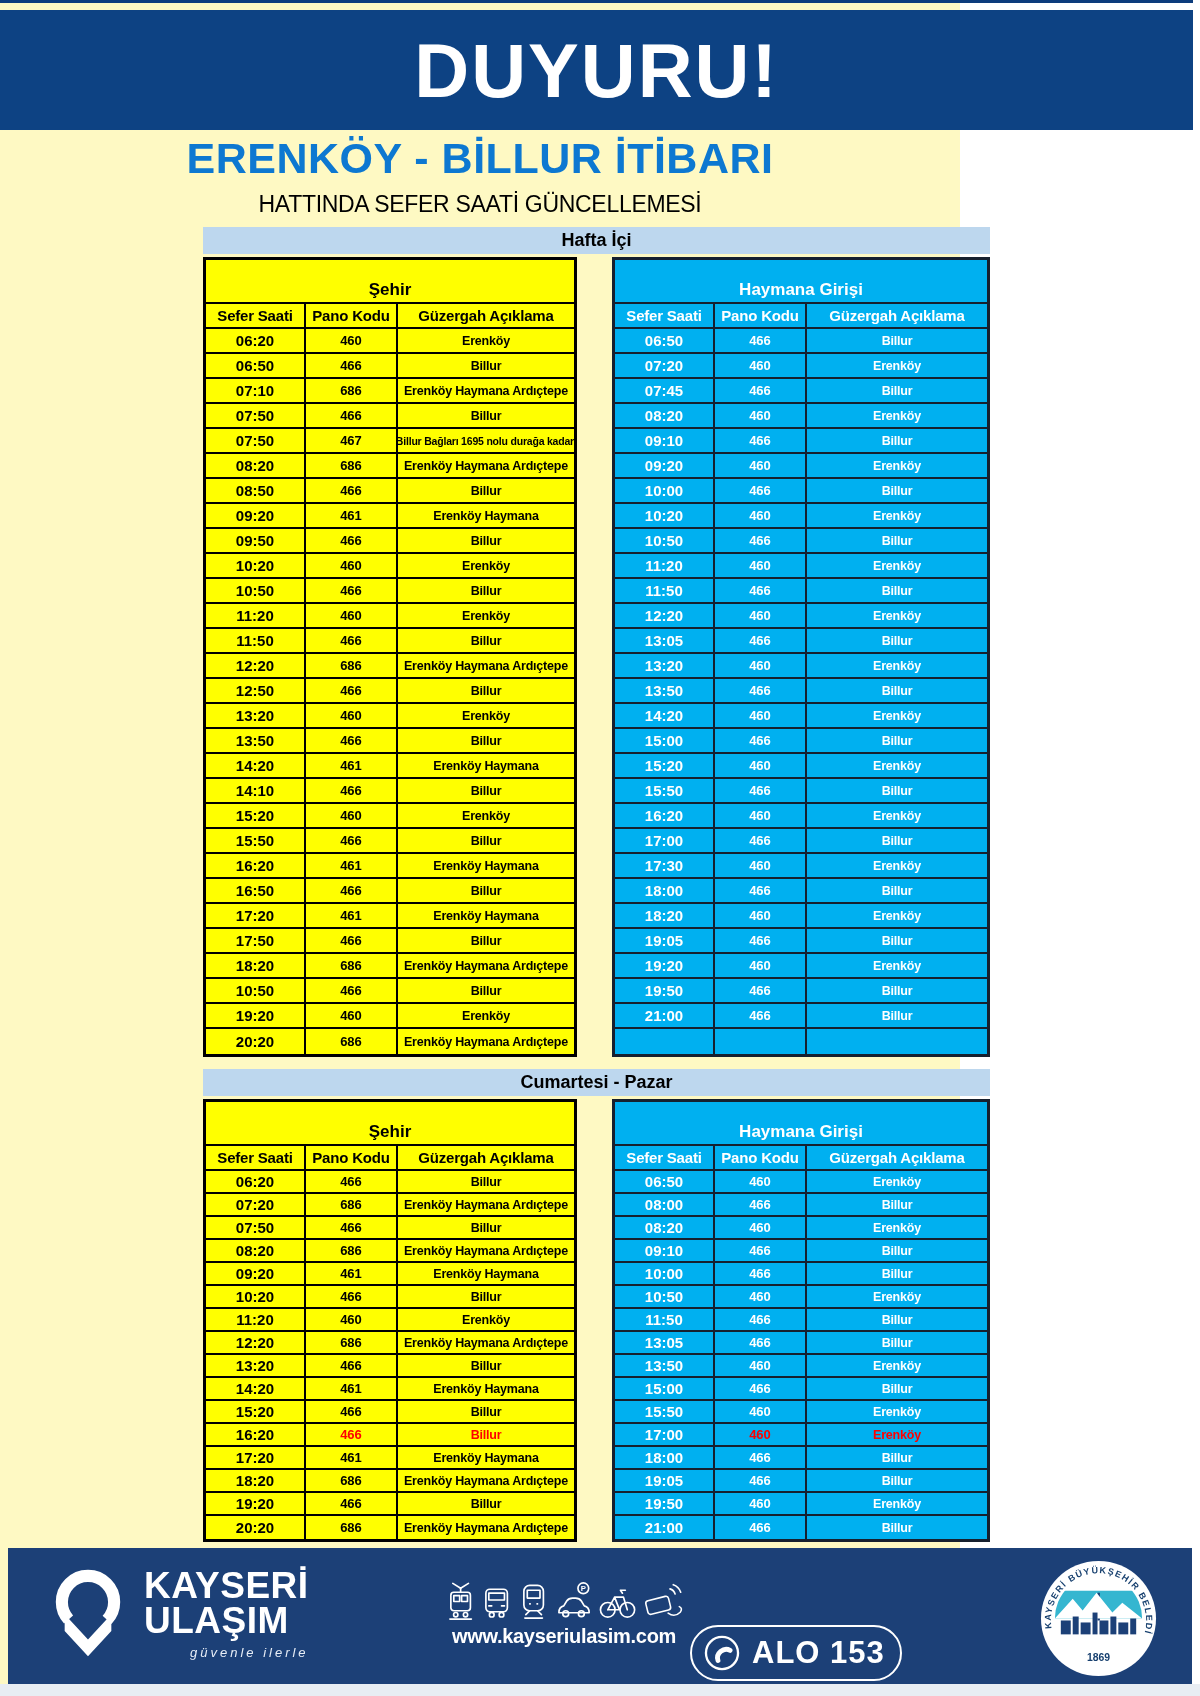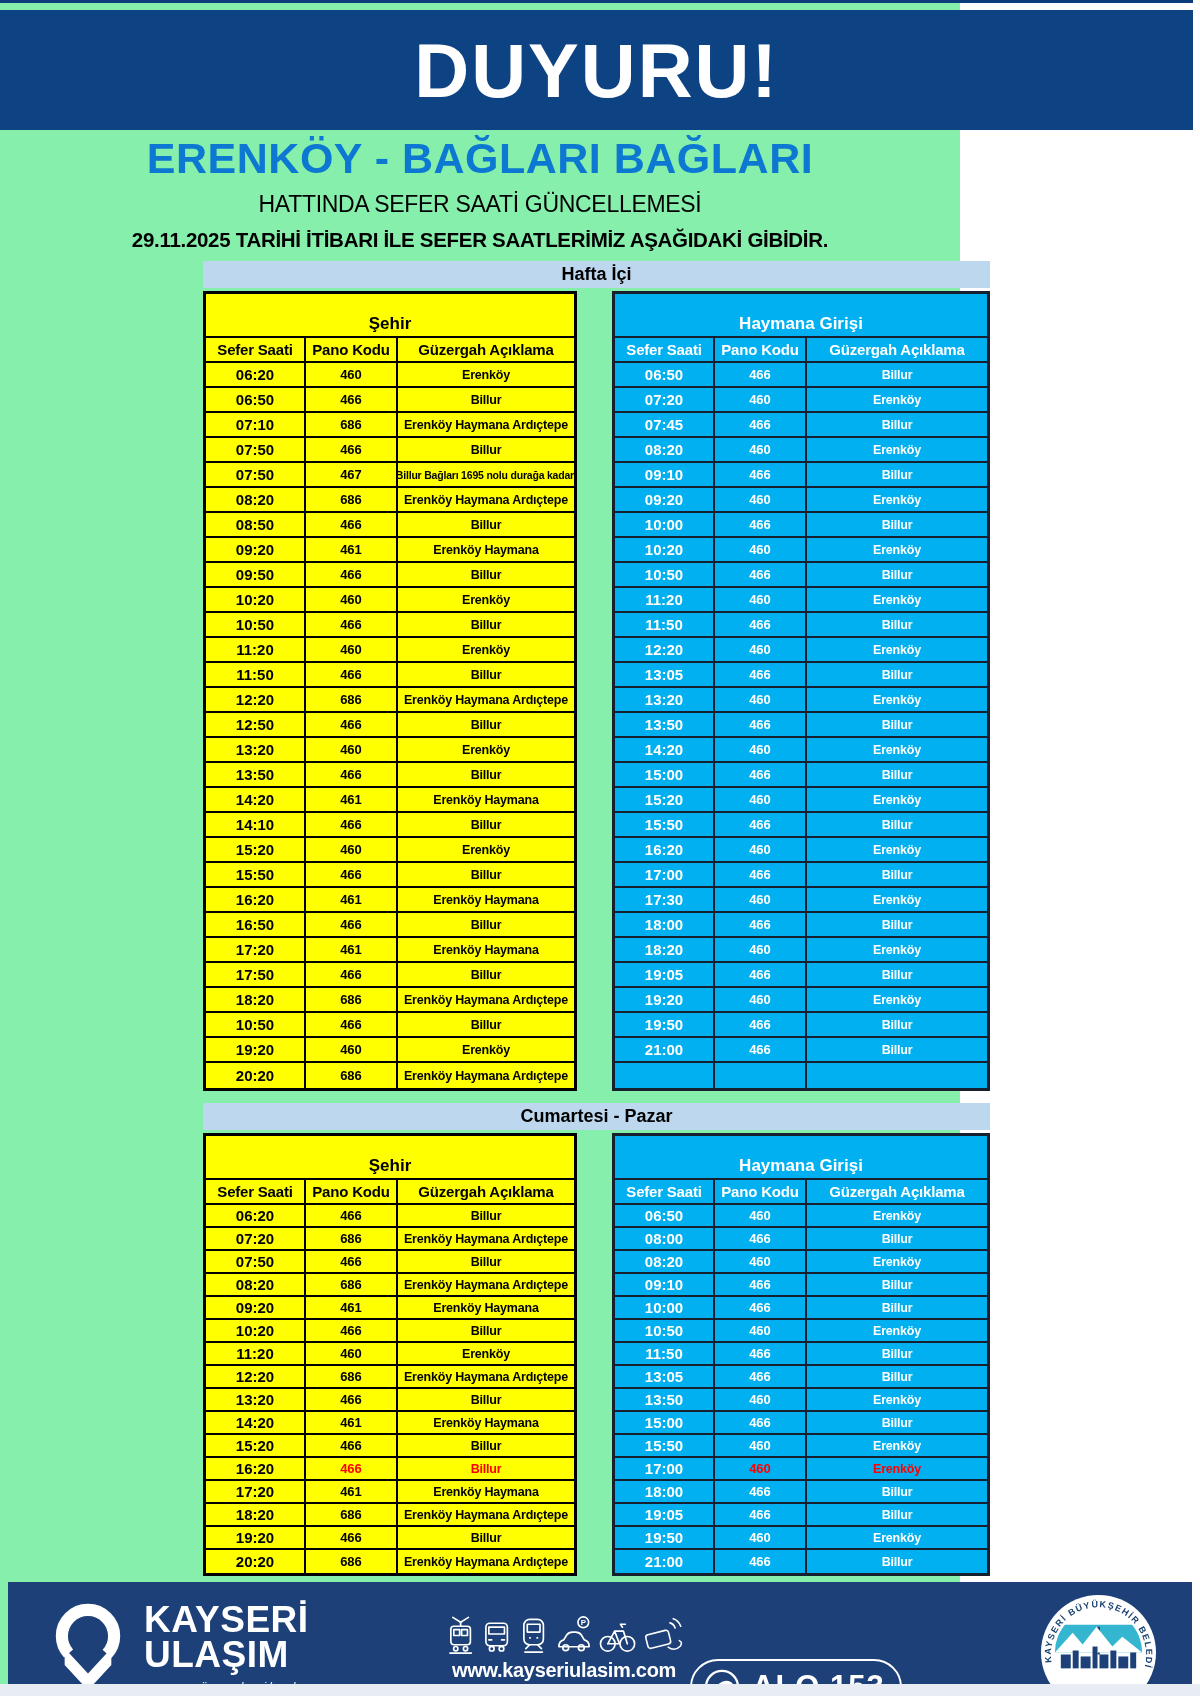--- a/index.html
+++ b/index.html
@@ -1,18 +1,18 @@
 <!DOCTYPE html>
 <html><head>
 <meta charset="utf-8">
 <style>
   * { box-sizing: border-box; margin: 0; padding: 0; }
   html, body { width: 1200px; height: 1696px; background: #fff; overflow: hidden;
     font-family: "Liberation Sans", "DejaVu Sans", sans-serif; }
-  .page { position: relative; width: 960px; height: 1696px; background: #86efac; }
+  .page { position: relative; width: 960px; height: 1696px; background: #fef9c3; }
 
   .top-strip { width: 1193px; height: 3px; background: #0c3c7c; }
   .banner { margin-top: 7px; width: 1193px; height: 120px; background: #0d4283;
     display: flex; align-items: center; justify-content: center; }
   .banner-text { font-size: 76px; font-weight: bold; color: #fff; letter-spacing: 2px; }
 
   .route-title { margin-top: 6px; text-align: center; font-size: 43px; line-height: 1.05;
     font-weight: bold; color: #0d78d1; letter-spacing: 0.5px; }
   .subtitle { margin-top: 10px; text-align: center; font-size: 23px; font-weight: normal;
     color: #000; letter-spacing: -0.3px; }
@@ -66,23 +66,22 @@
 <body>
 
 <div class="page">
 
   <div class="top-strip"></div>
 
   <div class="banner">
     <div class="banner-text">DUYURU!</div>
   </div>
 
-  <div class="route-title">ERENKÖY - BAĞLARI BAĞLARI</div>
+  <div class="route-title">ERENKÖY - BİLLUR İTİBARI</div>
   <div class="subtitle">HATTINDA SEFER SAATİ GÜNCELLEMESİ</div>
-  <div class="date-line">29.11.2025 TARİHİ İTİBARI İLE SEFER SAATLERİMİZ AŞAĞIDAKİ GİBİDİR.</div>
 
   <div class="content">
 
     <div class="section section1" style="--rh:25px">
       <div class="band">Hafta İçi</div>
       <div class="tables">
         <div class="sched yellow">
           <div class="grp">Şehir</div>
           <div class="cols">
               <div class="c c1 colhead">Sefer Saati</div>

